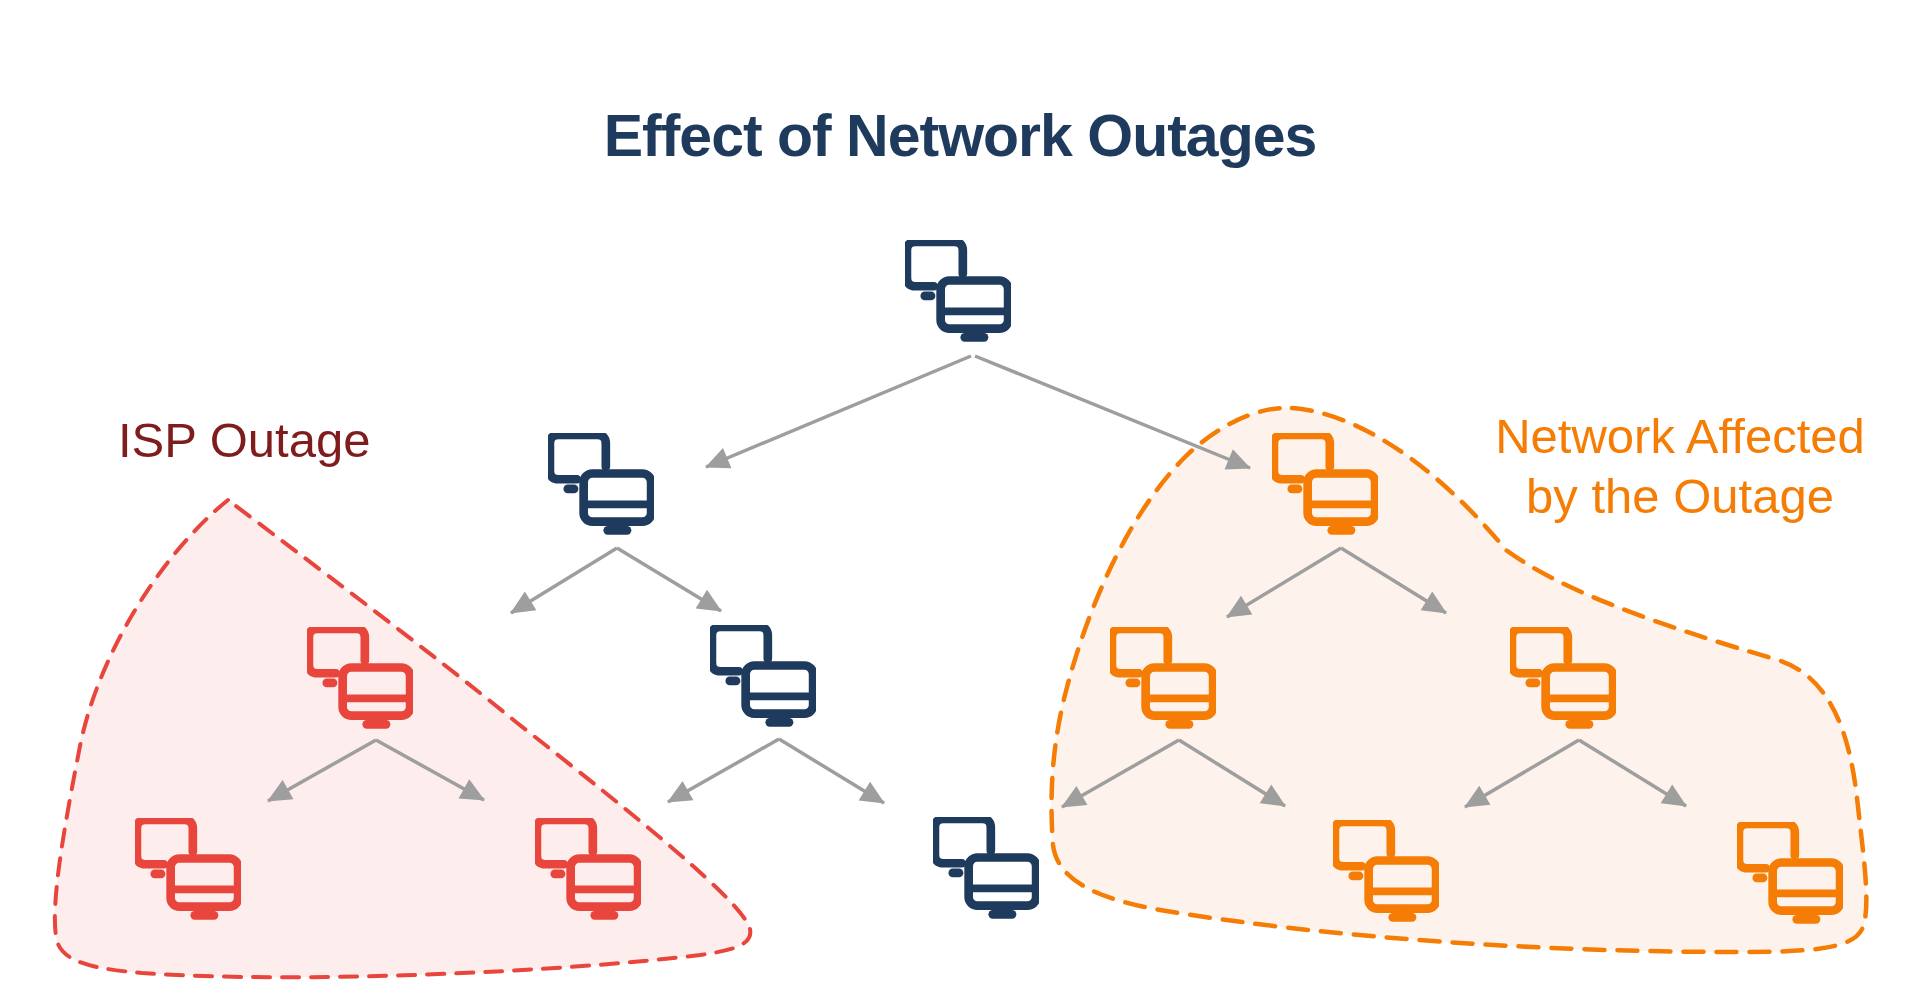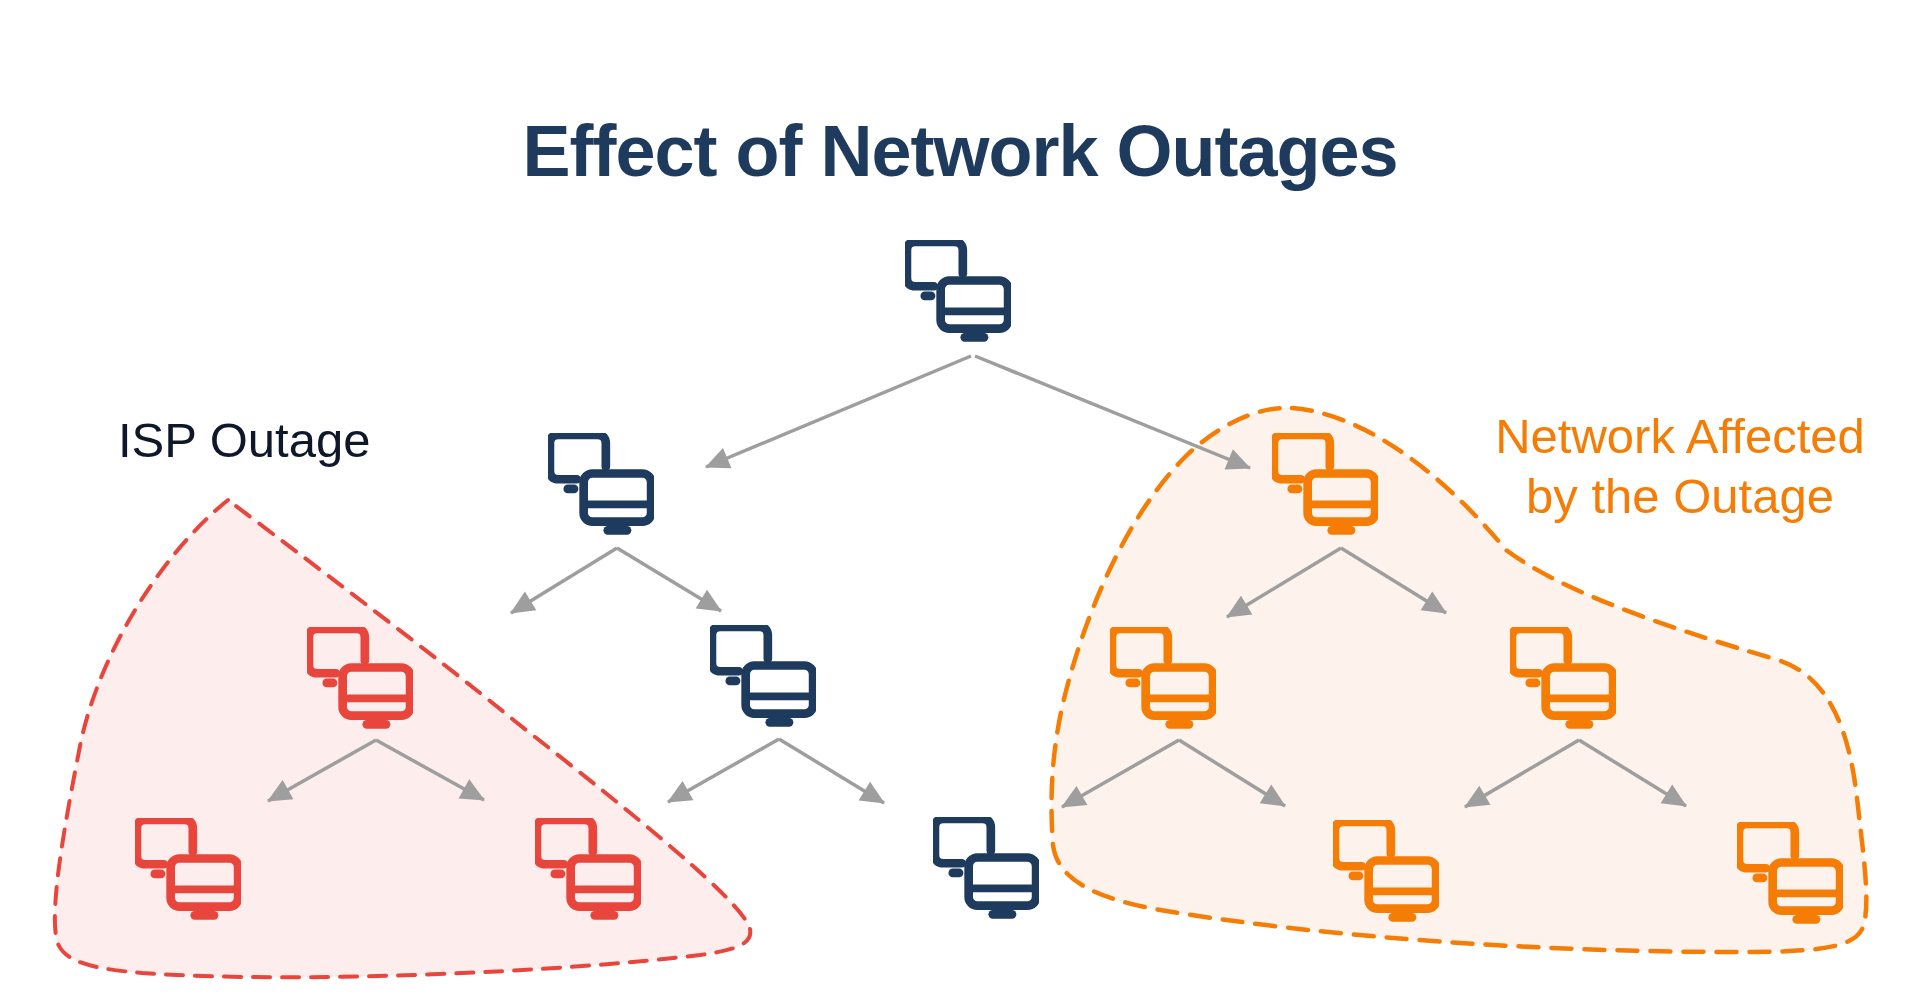--- a/index.html
+++ b/index.html
@@ -1,20 +1,20 @@
 <!DOCTYPE html>
 <html><head>
 <meta charset="utf-8">
 <style>
   html,body{margin:0;padding:0;}
   .page{position:relative;width:1920px;height:1008px;overflow:hidden;
         font-family:"Liberation Sans",sans-serif;}
   .diagram-svg{position:absolute;left:0;top:0;width:1920px;height:1008px;}
   .title{position:absolute;top:62px;left:0;width:1920px;text-align:center;
-         font-size:72px;font-weight:700;letter-spacing:-1px;}
+         font-size:59px;font-weight:700;letter-spacing:-1px;}
   .isp-label{position:absolute;left:118px;top:412px;font-size:49px;font-weight:400;}
   .affected-label{position:absolute;left:1425px;top:406px;width:510px;
                   text-align:center;font-size:49px;line-height:60px;font-weight:400;}
   #pc-icon .s{fill:none;stroke:currentColor;stroke-width:9;stroke-linecap:round;}
 </style>
 </head>
 <body>
 
 <div class="page" style="background: rgb(255, 255, 255);">
 
@@ -63,20 +63,20 @@
         <use href="#pc-icon" xlink:href="#pc-icon" x="135" y="818" width="106" height="106" style="color: rgb(232, 69, 60);"></use>
         <use href="#pc-icon" xlink:href="#pc-icon" x="535" y="818" width="106" height="106" style="color: rgb(232, 69, 60);"></use>
         <use href="#pc-icon" xlink:href="#pc-icon" x="933" y="817" width="106" height="106" style="color: rgb(30, 58, 92);"></use>
         <use href="#pc-icon" xlink:href="#pc-icon" x="1333" y="820" width="106" height="106" style="color: rgb(245, 125, 5);"></use>
         <use href="#pc-icon" xlink:href="#pc-icon" x="1737" y="822" width="106" height="106" style="color: rgb(245, 125, 5);"></use>
       </g>
   </svg>
 
   <h1 class="title" style="color: rgb(30, 58, 92);">Effect of Network Outages</h1>
 
-  <div class="isp-label" style="color: #0f172a;">ISP Outage</div>
+  <div class="isp-label" style="color: #7f1d1d;">ISP Outage</div>
 
   <div class="affected-label" style="color: rgb(245, 125, 5);">
     <div>Network Affected</div>
     <div>by the Outage</div>
   </div>
 
 </div>
 
 </body></html>

